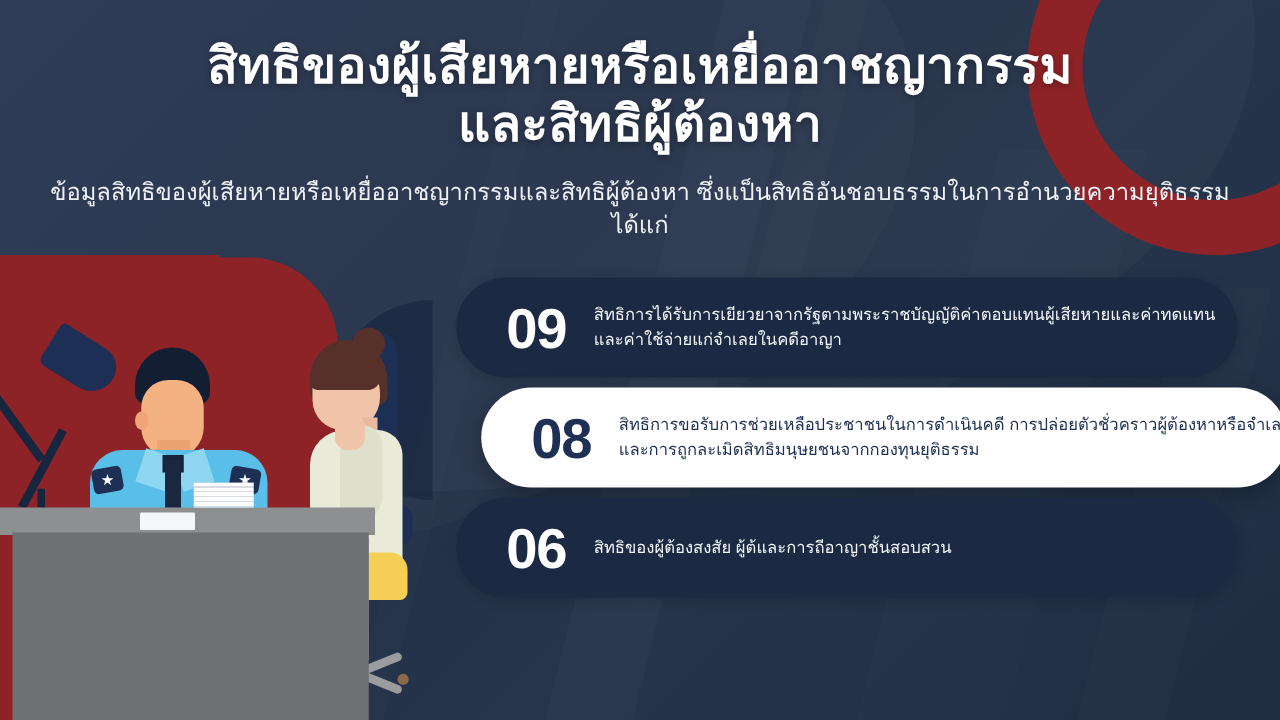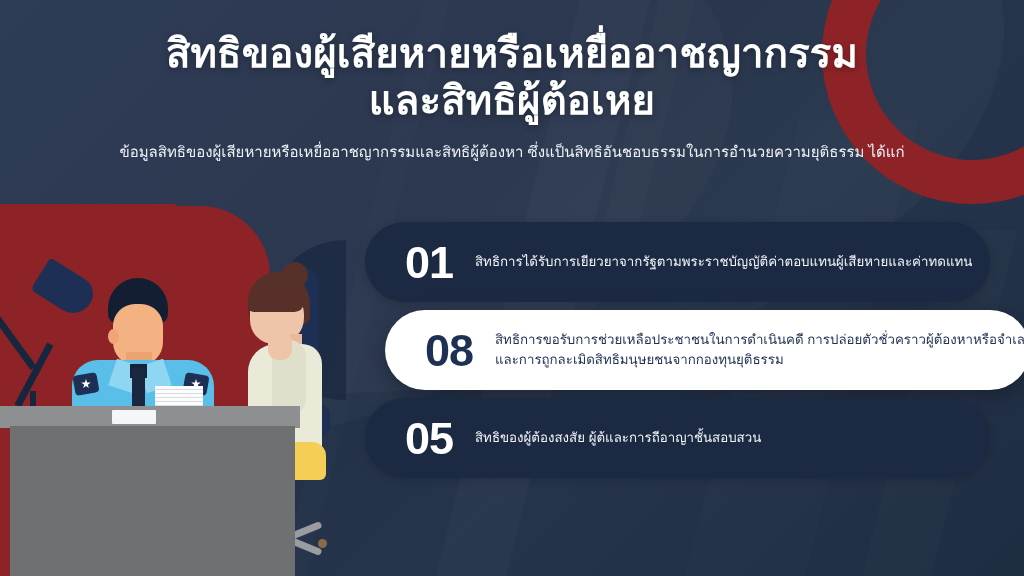--- a/index.html
+++ b/index.html
@@ -70,21 +70,21 @@
     color:#ffffff;
     font-size:40px;
     font-weight:bold;
     line-height:1.18;
     letter-spacing:.2px;
     text-shadow:0 2px 6px rgba(0,0,0,.30);
   }
   .subtitle{
     margin-top:18px;
     color:#eef2f7;
-    font-size:15px;
+    font-size:19px;
     font-weight:400;
     line-height:1.35;
     padding:0 22px;
   }
 
   
   .list{
     position:absolute;
     left:365px; top:222px;
     width:650px;
@@ -438,49 +438,50 @@
   <div class="bg-streak s1"></div>
   <div class="bg-streak s2"></div>
   <div class="bg-streak s3"></div>
   <div class="bg-streak s4"></div>
   <div class="bg-streak s5"></div>
   <div class="ring"></div>
 
   <div class="header">
     <div class="title">
       <div>สิทธิของผู้เสียหายหรือเหยื่ออาชญากรรม</div>
-      <div>และสิทธิผู้ต้อเหย</div>
+      <div>และสิทธิผู้ต้องหา</div>
     </div>
     <div class="subtitle">ข้อมูลสิทธิของผู้เสียหายหรือเหยื่ออาชญากรรมและสิทธิผู้ต้องหา ซึ่งแป็นสิทธิอันชอบธรรมในการอำนวยความยุติธรรม ได้แก่</div>
   </div>
 
   <div class="list">
 
     <div class="row row-01">
       <div class="pill dark">
-        <div class="num">01</div>
+        <div class="num">09</div>
         <div class="desc">
           <div>สิทธิการได้รับการเยียวยาจากรัฐตามพระราชบัญญัติค่าตอบแทนผู้เสียหายและค่าทดแทน</div>
+          <div>และค่าใช้จ่ายแก่จำเลยในคดีอาญา</div>
         </div>
       </div>
     </div>
 
     <div class="row row-02">
       <div class="pill light">
         <div class="num">08</div>
         <div class="desc">
           <div>สิทธิการขอรับการช่วยเหลือประชาชนในการดำเนินคดี การปล่อยตัวชั่วคราวผู้ต้องหาหรือจำเลย</div>
           <div>และการถูกละเมิดสิทธิมนุษยชนจากกองทุนยุติธรรม</div>
         </div>
       </div>
     </div>
 
     <div class="row row-03">
       <div class="pill dark">
-        <div class="num">05</div>
+        <div class="num">06</div>
         <div class="desc">
           <div>สิทธิของผู้ต้องสงสัย ผู้ต้และการถีอาญาชั้นสอบสวน</div>
         </div>
       </div>
     </div>
 
   </div>
 
   <div class="illo">
     <div class="il-red2"></div>

